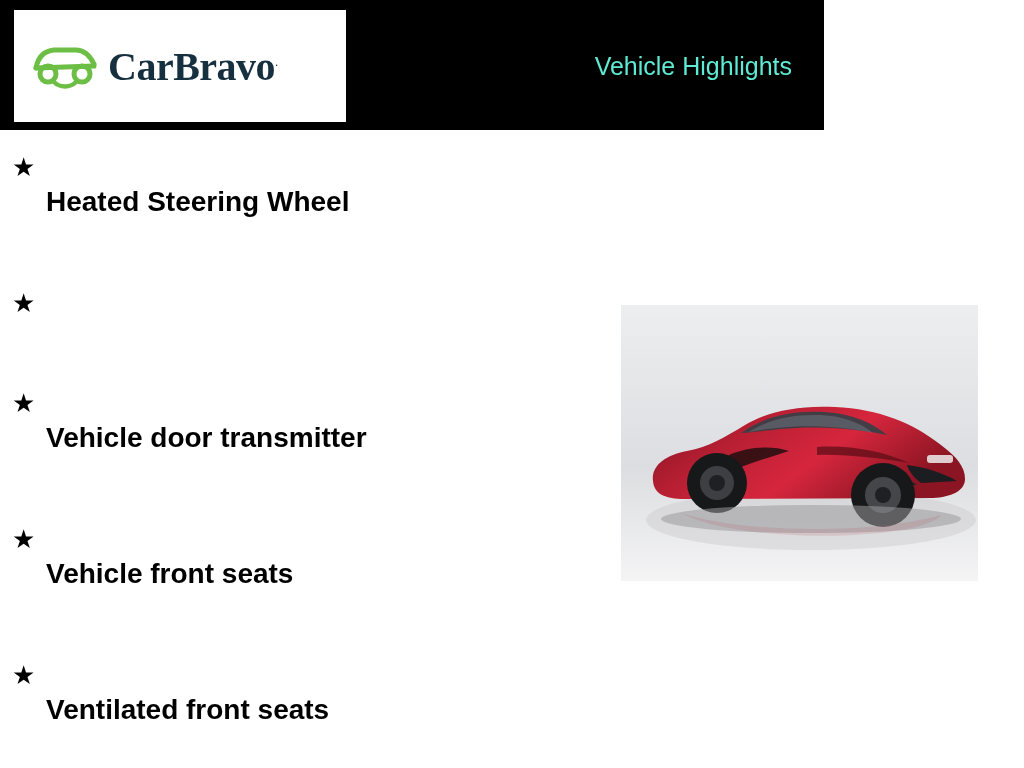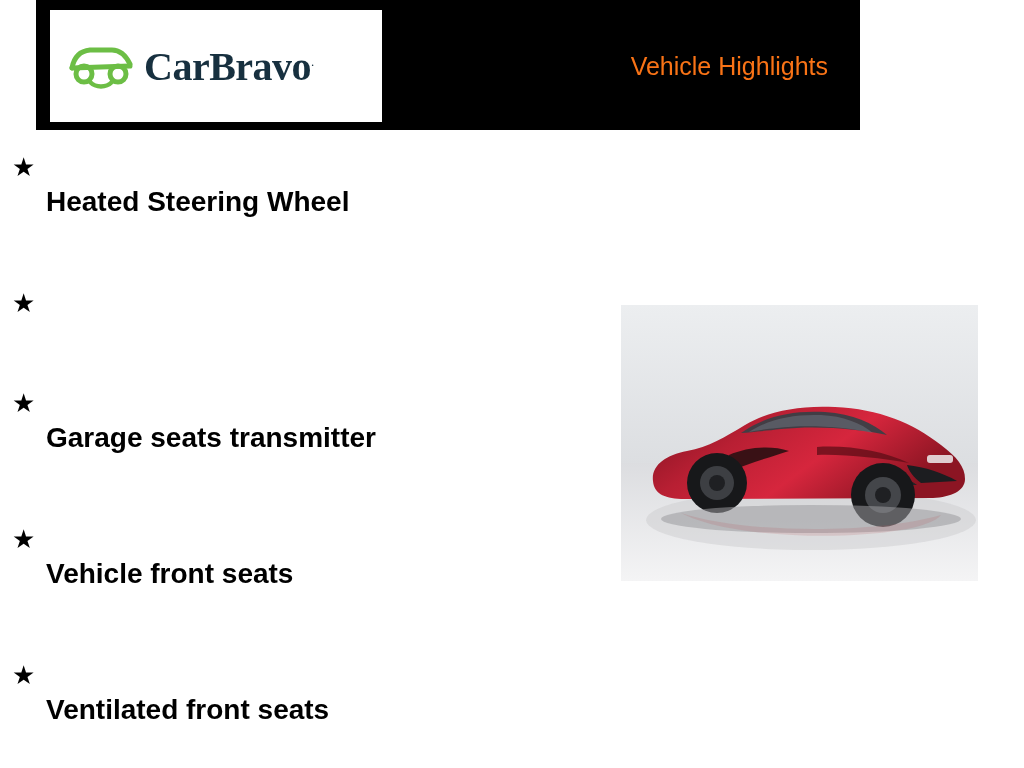--- a/index.html
+++ b/index.html
@@ -20,21 +20,20 @@
     background: #ffffff;
   }
   
   .header {
     position: absolute;
     left: 0;
     top: 0;
     width: 824px;
     height: 130px;
     background: #000000;
-    margin-left: 36px;
   }
   .logo-box {
     position: absolute;
     left: 14px;
     top: 10px;
     width: 332px;
     height: 112px;
     background: #ffffff;
     display: flex;
     align-items: center;
@@ -59,21 +58,21 @@
   .logo-tm {
     font-size: 13px;
     color: #17303f;
     vertical-align: super;
     font-weight: normal;
   }
   .header-title {
     position: absolute;
     right: 32px;
     top: 52px;
-    color: #f97316;
+    color: #5eead4;
     font-size: 25px;
     font-family: "Liberation Sans", sans-serif;
     white-space: nowrap;
   }
   
   .bullets {
     position: absolute;
     left: 0;
     top: 148px;
     width: 600px;
@@ -146,21 +145,21 @@
       <span class="bullet-star">★</span>
       <span class="bullet-text">Heated Steering Wheel</span>
     </div>
 
     <div class="bullet">
       <span class="bullet-star">★</span>
     </div>
 
     <div class="bullet">
       <span class="bullet-star">★</span>
-      <span class="bullet-text">Garage seats transmitter</span>
+      <span class="bullet-text">Vehicle door transmitter</span>
     </div>
 
     <div class="bullet">
       <span class="bullet-star">★</span>
       <span class="bullet-text">Vehicle front seats</span>
     </div>
 
     <div class="bullet">
       <span class="bullet-star">★</span>
       <span class="bullet-text">Ventilated front seats</span>

